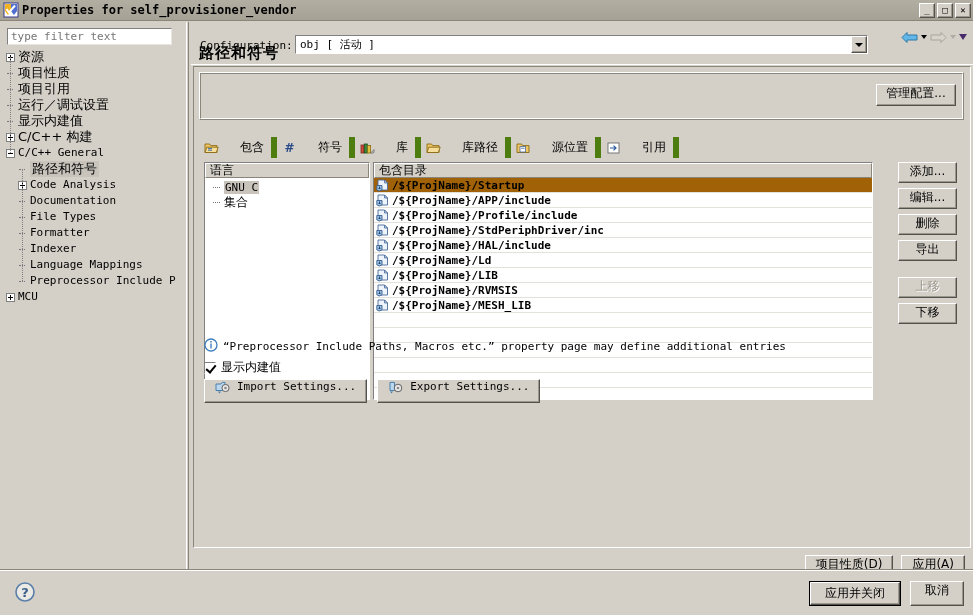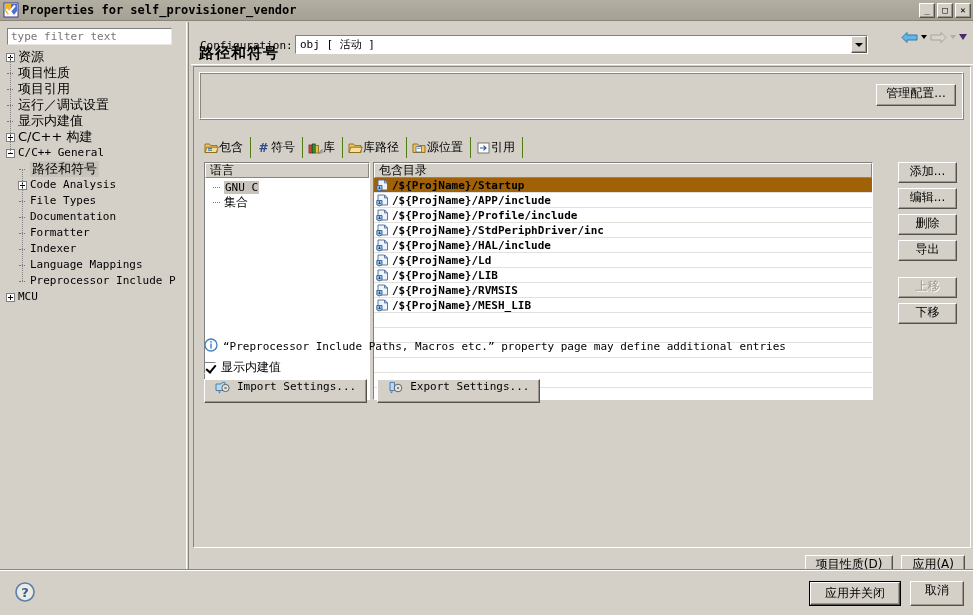--- a/index.html
+++ b/index.html
@@ -402,25 +402,25 @@
     left: 8px; top: 115px;
     width: 765px; height: 21px;
     display: flex;
     align-items: flex-end;
   }
   .tab {
     height: 21px;
     display: flex;
     align-items: center;
     padding: 0 7px 0 5px;
-    border-right: 1px solid #4d7c0f;
+    border-right: 6px solid #4d7c0f;
     box-sizing: border-box;
     font-size: 12px;
     white-space: nowrap;
-    gap: 0;
+    gap: 21px;
   }
   .tab .tabico { width: 15px; height: 14px; flex: 0 0 auto; position: relative; }
 
   
   #content {
     position: absolute;
     left: 8px; top: 136px;
     width: 765px; height: 250px;
   }
   #langbox {
@@ -686,25 +686,25 @@
         <div class="tnode ind2">
           <span class="tdash"></span>
           <span class="tlabel sel">路径和符号</span>
         </div>
         <div class="tnode ind2">
           <span class="texp plus"></span>
           <span class="tlabel mono">Code Analysis</span>
         </div>
         <div class="tnode ind2">
           <span class="tdash"></span>
-          <span class="tlabel mono">File Types</span>
+          <span class="tlabel mono">Documentation</span>
         </div>
         <div class="tnode ind2">
           <span class="tdash"></span>
-          <span class="tlabel mono">Documentation</span>
+          <span class="tlabel mono">File Types</span>
         </div>
         <div class="tnode ind2">
           <span class="tdash"></span>
           <span class="tlabel mono">Formatter</span>
         </div>
         <div class="tnode ind2">
           <span class="tdash"></span>
           <span class="tlabel mono">Indexer</span>
         </div>
         <div class="tnode ind2">

